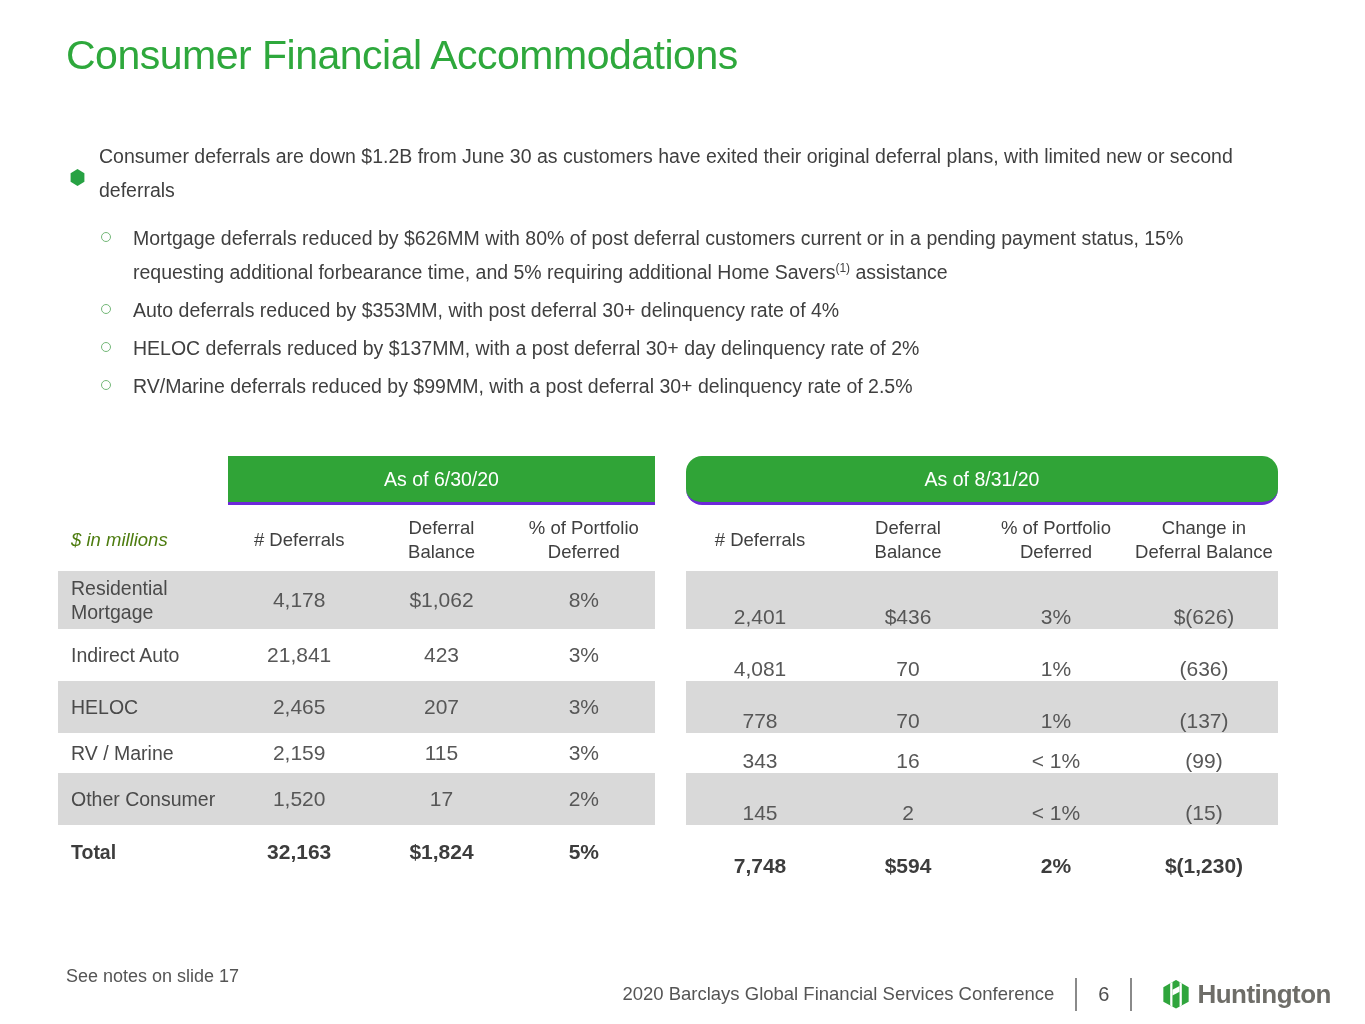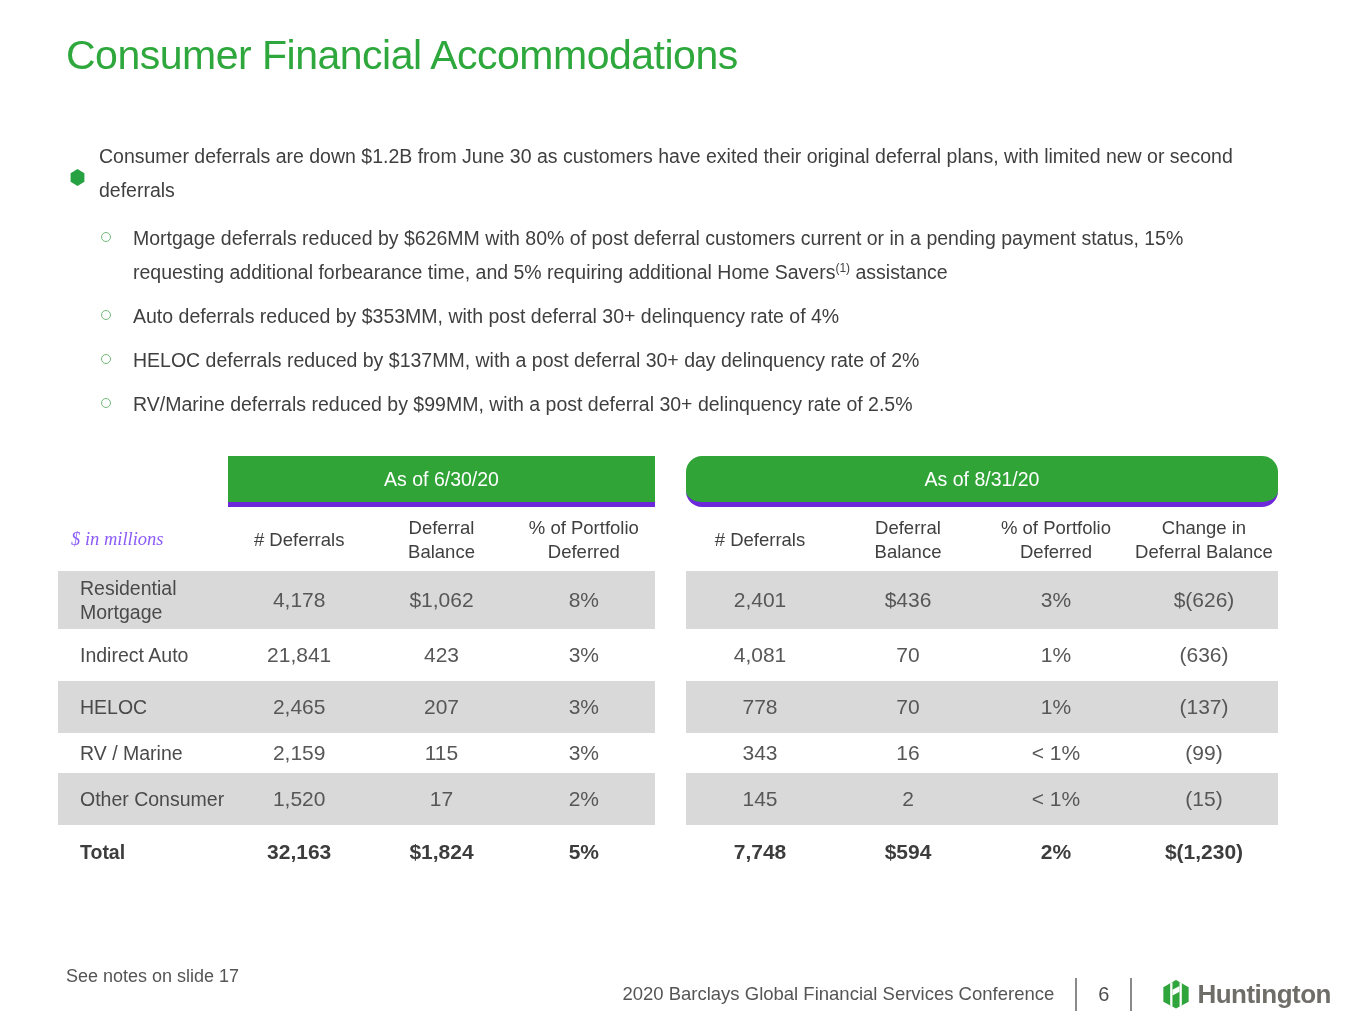--- a/index.html
+++ b/index.html
@@ -13,55 +13,55 @@
     font-size:41px;font-weight:500;color:#2EA83C;letter-spacing:-0.5px;line-height:1.2;
   }
   
   .bullets{position:absolute;left:70px;top:139px;width:1190px;}
   .bullet-l1{display:flex;align-items:center;}
   .hex-marker{
     width:15px;height:17px;margin-top:9px;flex:0 0 15px;background:#27A243;
     clip-path:polygon(50% 0%,96% 25%,96% 75%,50% 100%,4% 75%,4% 25%);
   }
   .bullet-text{margin-left:14px;font-size:19.5px;line-height:34px;width:1150px;color:#3f3f3f;}
-  .bullet-l2{display:flex;align-items:flex-start;padding-left:31px;margin-top:10px;}
+  .bullet-l2{display:flex;align-items:flex-start;padding-left:31px;margin-top:4px;}
   .bullet-l2.first{margin-top:14px;}
   .circ-marker{
     width:10px;height:10px;margin-top:11px;flex:0 0 10px;border:1.6px solid #74B878;
     border-radius:50%;background:transparent;box-sizing:border-box;
   }
   .sub-text{margin-left:22px;font-size:19.5px;line-height:34px;width:1085px;color:#3f3f3f;}
   .sub-text sup{font-size:12px;line-height:0;}
   
   .tables{position:absolute;left:58px;top:456px;width:1220px;height:434px;}
   .green-bar{
-    position:absolute;top:0;height:46px;background:#30A437;border-bottom:5px solid #6d28d9;
+    position:absolute;top:0;height:46px;background:#30A437;border-bottom:3px solid #6d28d9;
     display:flex;align-items:center;justify-content:center;color:#ffffff;font-size:19.5px;
   }
   .green-bar.left{left:170px;width:427px;}
   .green-bar.right{left:628px;width:592px;border-radius:16px;}
   .head-row{position:absolute;top:52px;left:0;width:1220px;height:63px;}
   .units{
     position:absolute;left:0;top:0;width:170px;height:63px;display:flex;align-items:center;
-    padding-left:13px;box-sizing:border-box;font-style:italic;font-size:18.5px;color:#8b5cf6;font-family:Liberation Serif, serif;
+    padding-left:13px;box-sizing:border-box;font-style:italic;font-size:18.5px;color:#4d7c0f;
   }
   .head-left{position:absolute;left:170px;width:427px;height:63px;display:flex;}
   .head-right{position:absolute;left:628px;width:592px;height:63px;display:flex;}
   .head-cell{
     flex:1;display:flex;align-items:center;justify-content:center;text-align:center;
     font-size:18.5px;line-height:24px;color:#404040;white-space:pre-line;
   }
   .rows{position:absolute;top:115px;left:0;width:1220px;}
   .t-row{display:flex;width:1220px;}
   .seg-left{width:597px;display:flex;}
   .seg-gap{width:31px;}
-  .seg-right{width:592px;display:flex;}
+  .seg-right{width:592px;display:flex;align-items:flex-end;}
   .t-row.shaded .seg-left,.t-row.shaded .seg-right{background:#D9D9D9;}
   .row-label{
-    width:170px;box-sizing:border-box;padding-left:22px;display:flex;align-items:center;
+    width:170px;box-sizing:border-box;padding-left:13px;display:flex;align-items:center;
     font-size:19.5px;line-height:24px;color:#4a4a4a;
   }
   .cell{
     flex:1;display:flex;align-items:center;justify-content:center;
     font-size:21px;color:#575757;
   }
   .t-row.total .row-label,.t-row.total .cell{font-weight:bold;color:#3d3d3d;}
   
   .notes{position:absolute;left:66px;top:966px;font-size:18px;color:#555555;}
   .footer-right{

